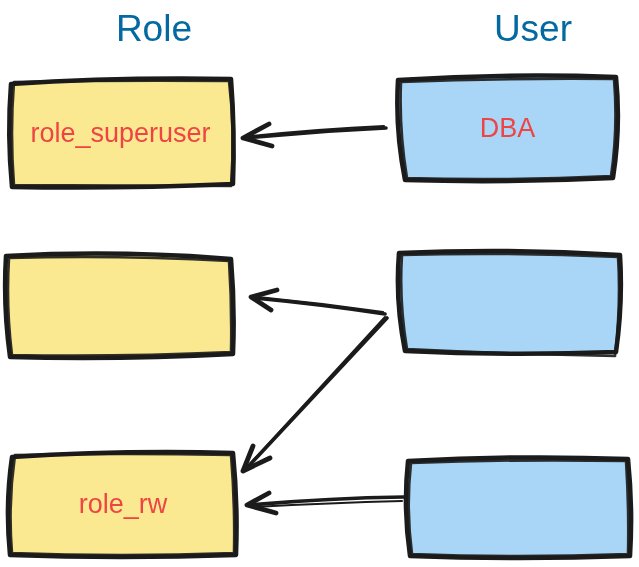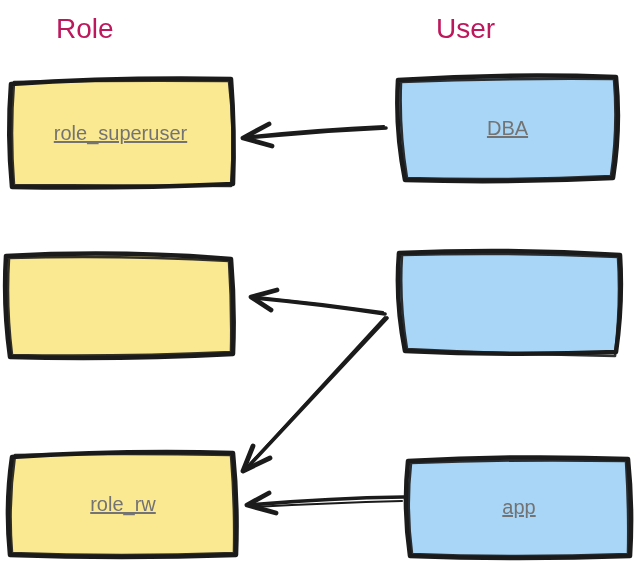--- a/index.html
+++ b/index.html
@@ -52,36 +52,35 @@
   .arrow-head {
     fill: none;
     stroke: #1b1b1b;
     stroke-width: 4.8;
     stroke-linecap: round;
     stroke-linejoin: round;
   }
   .hdr {
     position: absolute;
     width: 136px;
-    text-align: left;
-    font-size: 28px;
+    text-align: right;
+    font-size: 37px;
     line-height: 40px;
-    color: #be185d;
+    color: #0369a1;
     white-space: nowrap;
   }
   .node-label {
     position: absolute;
     display: flex;
     align-items: center;
     justify-content: center;
-    font-size: 20px;
-    color: #737373;
+    font-size: 27px;
+    color: #ef4444;
     white-space: nowrap;
     pointer-events: none;
-    text-decoration: underline;
   }
   
   .lbl-role-superuser { left: 8px;   top: 80px;  width: 225px; height: 106px; }
   .lbl-dba            { left: 396px; top: 77px;  width: 223px; height: 103px; }
   .lbl-role-migration { left: 6px;   top: 255px; width: 227px; height: 100px; }
   .lbl-bytebase       { left: 398px; top: 252px; width: 222px; height: 100px; }
   .lbl-role-rw        { left: 10px;  top: 453px; width: 226px; height: 102px; }
   .lbl-app            { left: 408px; top: 458px; width: 222px; height: 98px;  }
   .hdr-role { left: 56px;  top: 9px; }
   .hdr-user { left: 436px; top: 9px; }
@@ -148,15 +147,14 @@
     </g>
   </svg>
 
   <div class="hdr hdr-role">Role</div>
   <div class="hdr hdr-user">User</div>
 
   <div class="node-label lbl-role-superuser">role_superuser</div>
   <div class="node-label lbl-dba">DBA</div>
 
   <div class="node-label lbl-role-rw">role_rw</div>
-  <div class="node-label lbl-app">app</div>
 
 </div>
 
 </body></html>

